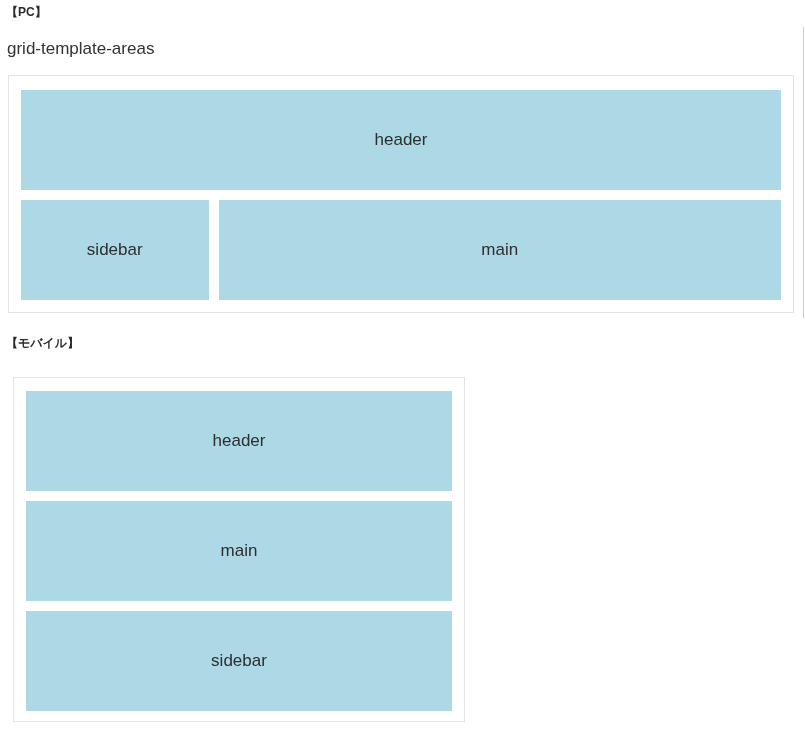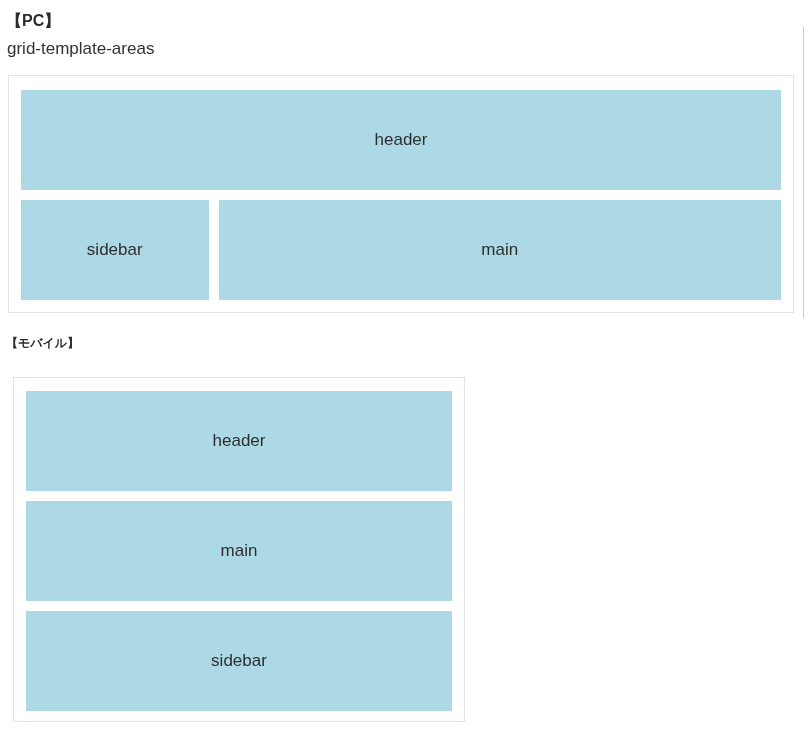--- a/index.html
+++ b/index.html
@@ -16,22 +16,22 @@
     overflow: hidden;
   }
   .section-label {
     position: absolute;
     font-weight: bold;
     color: #2b2b2b;
     white-space: nowrap;
   }
   .pc-label {
     left: 6px;
-    top: 11px;
-    font-size: 16px;
+    top: 3px;
+    font-size: 12px;
     line-height: 19px;
   }
   .mobile-label {
     left: 6px;
     top: 334px;
     font-size: 12px;
     line-height: 19px;
   }
   .subtitle {
     position: absolute;

